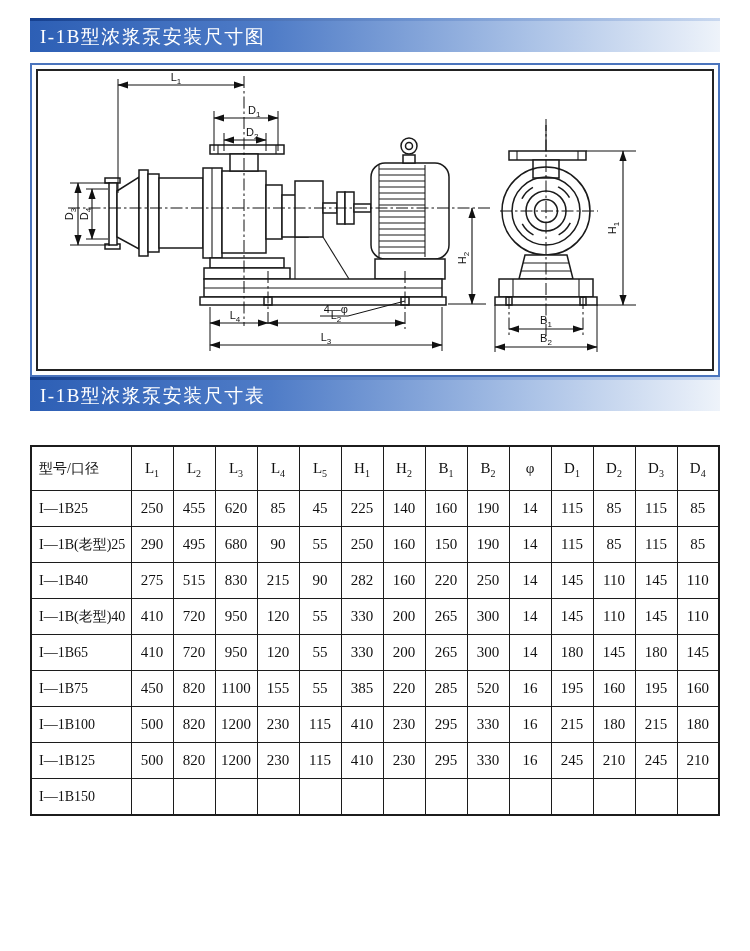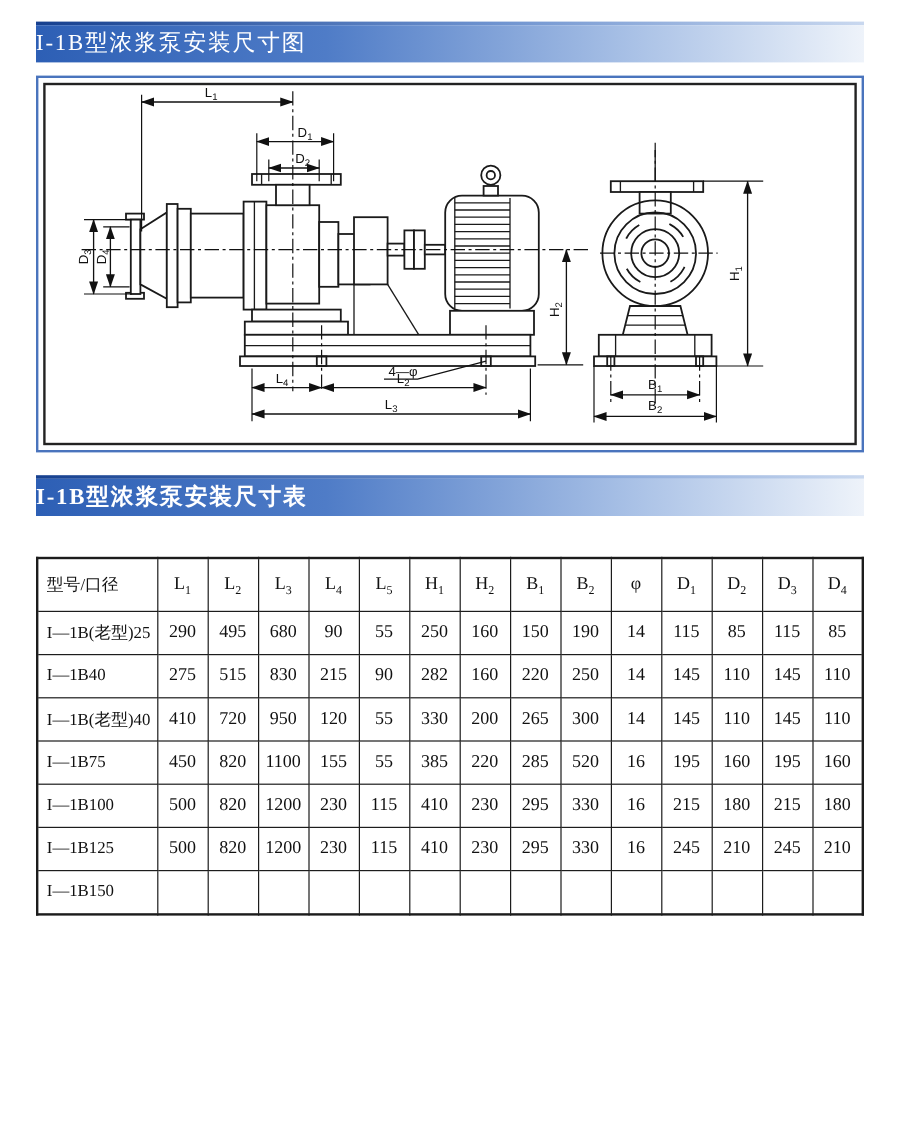--- a/index.html
+++ b/index.html
@@ -3,21 +3,21 @@
 <meta charset="utf-8">
 <style>
   html,body{margin:0;padding:0;}
   body{width:750px;height:951px;background:#ffffff;overflow:hidden;
        font-family:"Liberation Serif","DejaVu Serif",serif;color:#111;}
   .content{width:690px;margin:0 auto;padding-top:18px;}
   
   .titlebar{width:690px;}
   .titlebar .strip{height:3px;background:linear-gradient(90deg,#16408f 0%,#6d92cf 55%,#c9d8ef 100%);}
   .titlebar .bar{height:31px;line-height:31px;color:#ffffff;font-size:19px;letter-spacing:1.5px;
-       padding-left:0;box-sizing:border-box;
+       padding-left:10px;box-sizing:border-box;
        background:linear-gradient(90deg,#2d5fb5 0%,#4f7cc7 35%,#a9c1e6 72%,#eef3fa 100%);}
   
   .diagram-frame{margin-top:11px;border:2px solid #4a74bd;padding:4px;background:#fdfeff;}
   .diagram-frame svg{display:block;border:2px solid #222;background:#ffffff;}
   
   .ol{stroke:#1a1a1a;stroke-width:1.5;fill:#ffffff;}
   .oln{stroke:#1a1a1a;stroke-width:1.5;fill:none;}
   .thin{stroke:#1a1a1a;stroke-width:1.1;fill:none;}
   .cl{stroke:#111;stroke-width:1;stroke-dasharray:12 3 2.5 3;fill:none;}
   .ext{stroke:#111;stroke-width:1;fill:none;}
@@ -25,21 +25,21 @@
   .dimlabel{font:11px "Liberation Sans","DejaVu Sans",sans-serif;fill:#111;}
   
   .tbl-wrap{margin-top:34px;}
   table.dims{width:690px;border-collapse:collapse;table-layout:fixed;
        border:2px solid #1c1c1c;font-size:15px;}
   table.dims th,table.dims td{border:1px solid #1c1c1c;text-align:center;
        font-weight:normal;padding:0;height:35px;overflow:hidden;white-space:nowrap;}
   table.dims thead th{height:43px;}
   table.dims td.model,table.dims th.model{text-align:left;padding-left:7px;font-size:14px;}
   sub{font-size:10px;line-height:0;}
-  .titlebar-2{margin-top:19px;font-weight:bold;}
+  .titlebar-2{}
 </style>
 </head>
 <body>
 
 <div class="content">
 
   <div class="titlebar">
     <div class="strip"></div>
     <div class="bar">I-1B型浓浆泵安装尺寸图</div>
   </div>
@@ -245,20 +245,37 @@
             <th>B<sub>2</sub></th>
             <th>φ</th>
             <th>D<sub>1</sub></th>
             <th>D<sub>2</sub></th>
             <th>D<sub>3</sub></th>
             <th>D<sub>4</sub></th>
           </tr>
         </thead>
       <tbody>
           <tr>
+            <td class="model">I—1B25</td>
+            <td>250</td>
+            <td>455</td>
+            <td>620</td>
+            <td>85</td>
+            <td>45</td>
+            <td>225</td>
+            <td>140</td>
+            <td>160</td>
+            <td>190</td>
+            <td>14</td>
+            <td>115</td>
+            <td>85</td>
+            <td>115</td>
+            <td>85</td>
+          </tr>
+          <tr>
             <td class="model">I—1B(老型)25</td>
             <td>290</td>
             <td>495</td>
             <td>680</td>
             <td>90</td>
             <td>55</td>
             <td>250</td>
             <td>160</td>
             <td>150</td>
             <td>190</td>
@@ -294,20 +311,37 @@
             <td>55</td>
             <td>330</td>
             <td>200</td>
             <td>265</td>
             <td>300</td>
             <td>14</td>
             <td>145</td>
             <td>110</td>
             <td>145</td>
             <td>110</td>
+          </tr>
+          <tr>
+            <td class="model">I—1B65</td>
+            <td>410</td>
+            <td>720</td>
+            <td>950</td>
+            <td>120</td>
+            <td>55</td>
+            <td>330</td>
+            <td>200</td>
+            <td>265</td>
+            <td>300</td>
+            <td>14</td>
+            <td>180</td>
+            <td>145</td>
+            <td>180</td>
+            <td>145</td>
           </tr>
           <tr>
             <td class="model">I—1B75</td>
             <td>450</td>
             <td>820</td>
             <td>1100</td>
             <td>155</td>
             <td>55</td>
             <td>385</td>
             <td>220</td>

